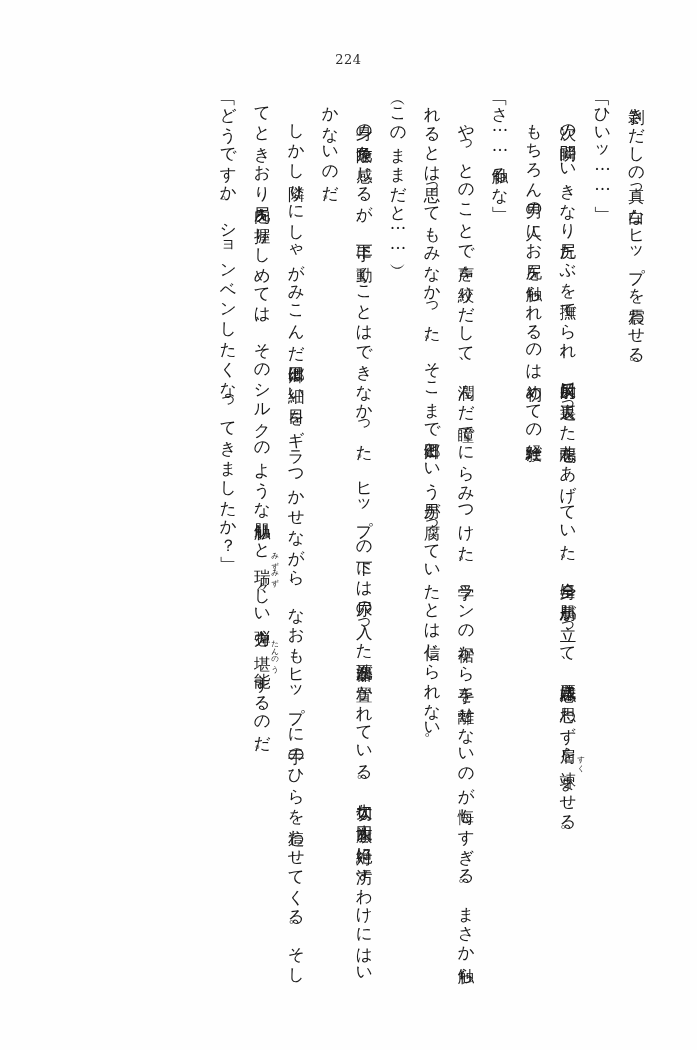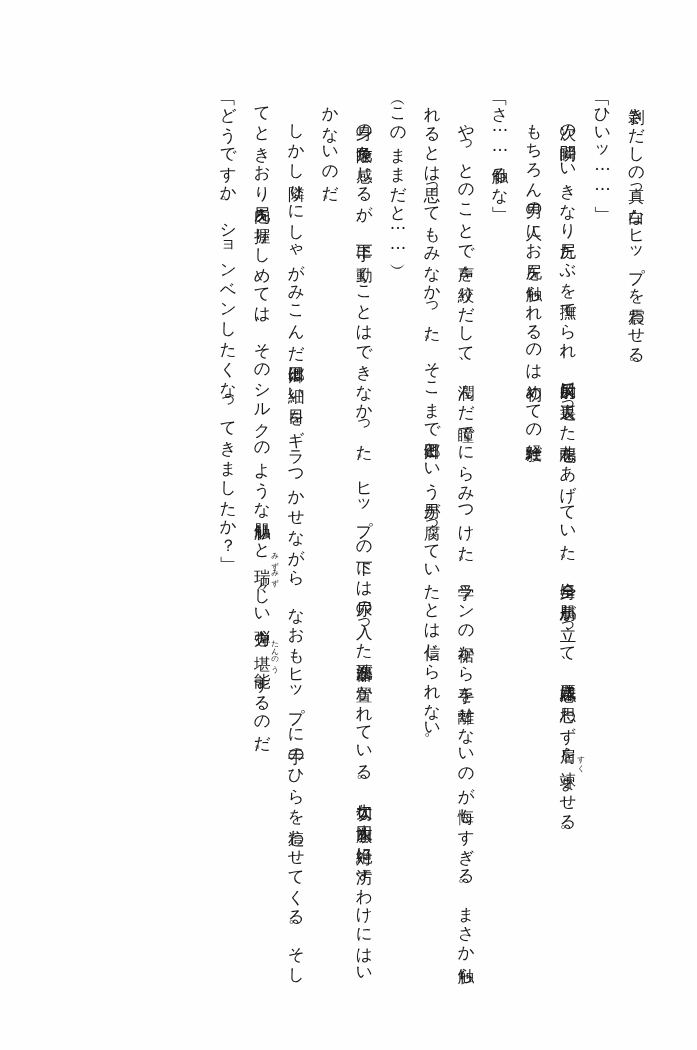--- a/index.html
+++ b/index.html
@@ -62,20 +62,21 @@
     font-size: 7.5px;
     letter-spacing: 0;
     line-height: 1;
   }
 </style>
 </head>
 <body>
 
 <div class="page">
 
+  <div class="page-number">224</div>
 
   <div class="text-body">
 
     <p>剝きだしの真っ白なヒップを震わせる。</p>
 
     <p>「ひいッ……」</p>
 
     <p class="indent">次の瞬間、いきなり尻たぶを撫でられ、反射的に裏返った悲鳴をあげていた。全身に鳥肌が立って、嫌悪感に思わず肩を<ruby>竦<rt>すく</rt></ruby>ませる。</p>
 
     <p class="indent">もちろん男の人にお尻を触られるのは初めての経験だ。</p>

